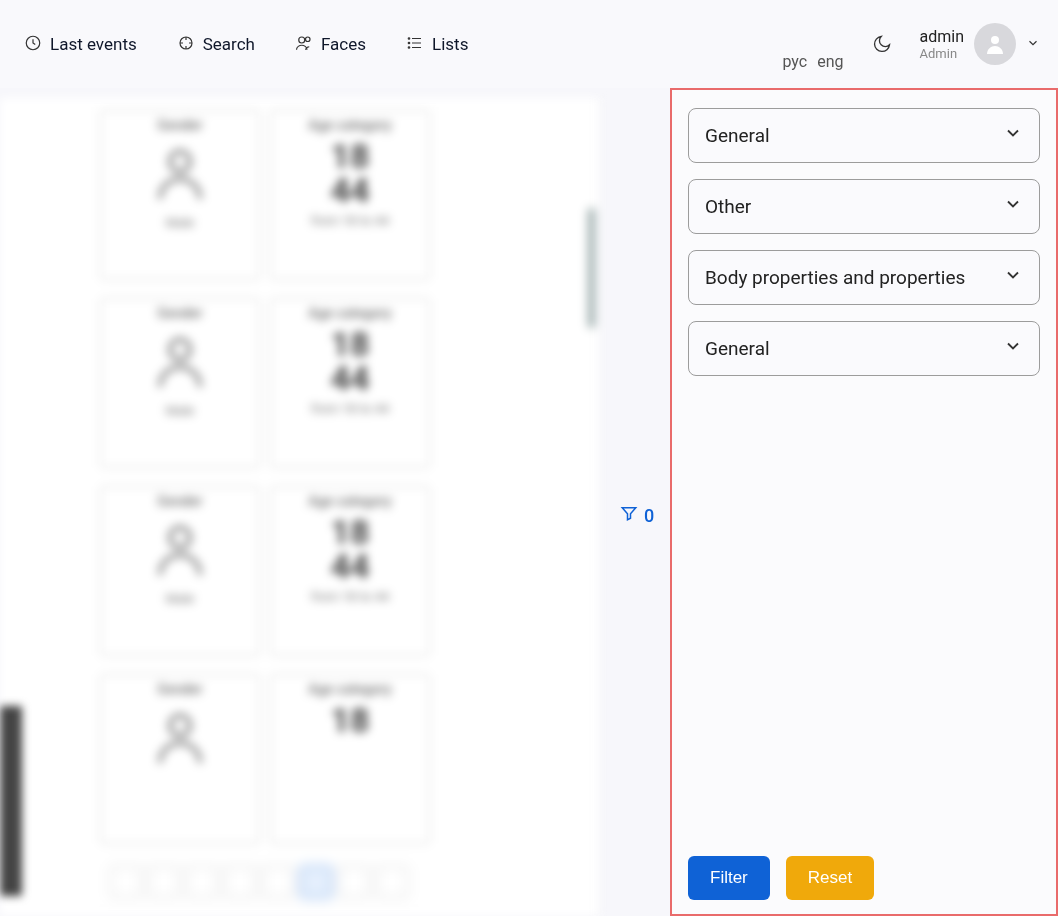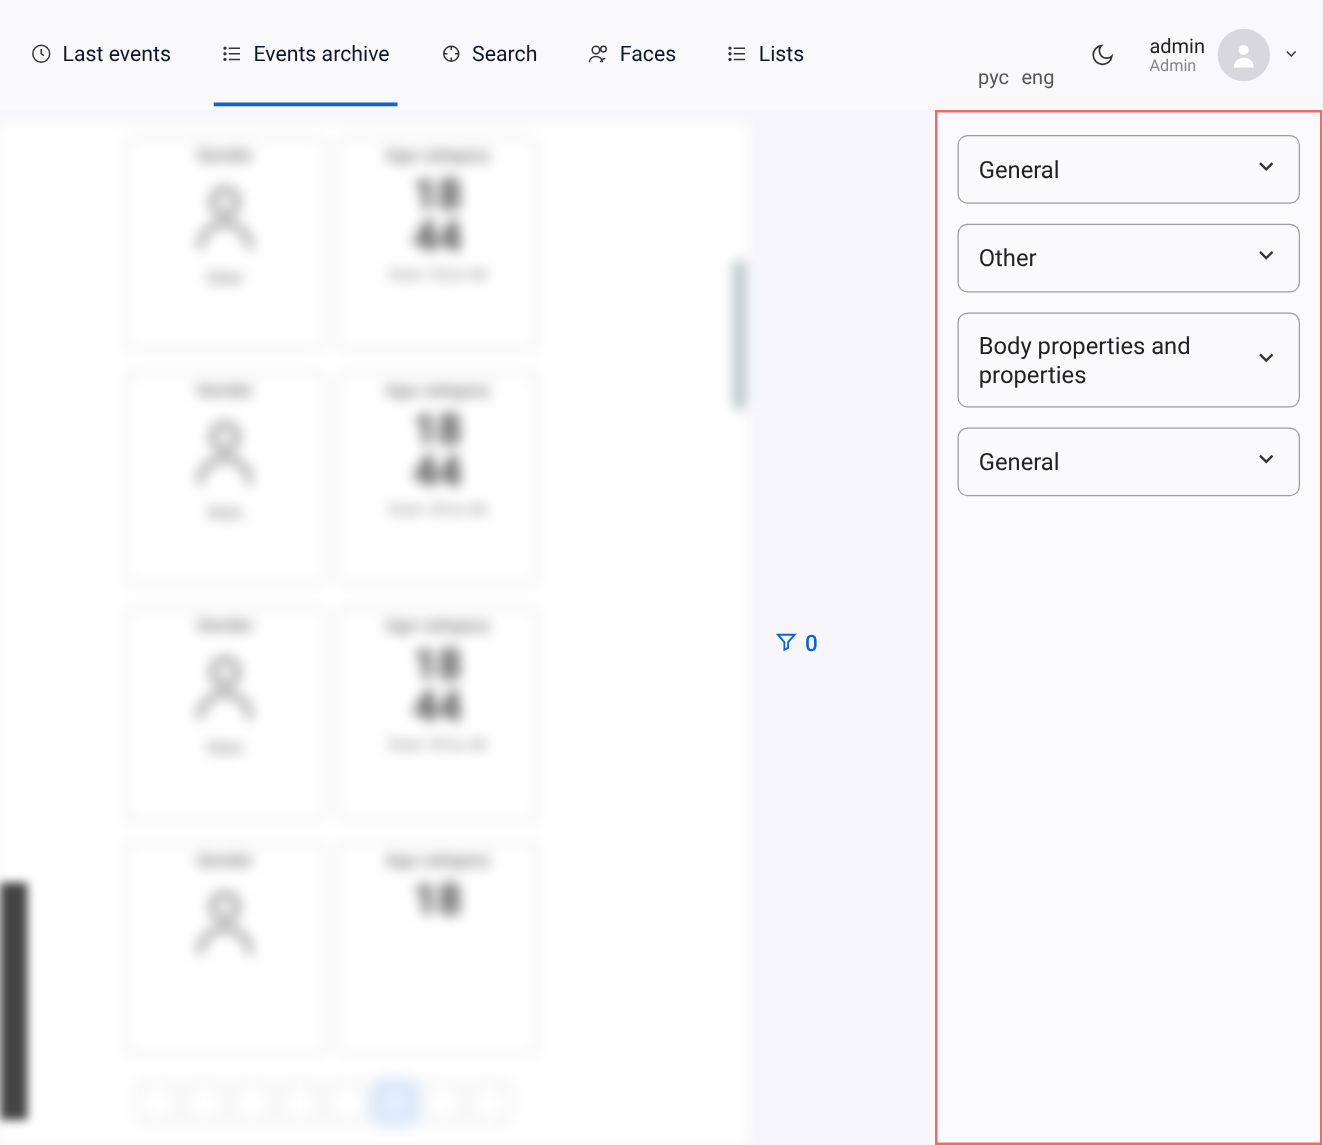--- a/index.html
+++ b/index.html
@@ -50,21 +50,21 @@
   .user-name { font-size:16px; color:#222; }
   .user-role { font-size:13px; color:#888; }
   .avatar { width:42px; height:42px; border-radius:50%; background:#d8d8dc; display:flex; align-items:center; justify-content:center;}
   .avatar svg { width:24px; height:24px; fill:#fff; }
   .user-chevron svg { width:14px; height:14px; stroke:#333; fill:none; stroke-width:2; }
 
   
   .main { display:flex; height: calc(100% - 88px); }
   .left { position:relative; flex:1; overflow:hidden; padding-top:10px;}
   .right {
-    width: 310px;
+    width: 388px;
     border: 2px solid #e96b6b;
     background:#fbfbfd;
     display:flex;
     flex-direction:column;
     padding: 18px 16px 14px 16px;
   }
 
   
   .blurbox {
     position:absolute; top:10px; left:0; width:600px; bottom:0;
@@ -141,31 +141,20 @@
   <div class="nav-item">
     <span class="nav-icon">
       <svg viewBox="0 0 24 24">
           <circle cx="12" cy="12" r="9"></circle>
           <path d="M12 7v5l3 2"></path>
         </svg>
     </span>
     <span>Last events</span>
   </div>
 
-  <div class="nav-item active">
-    <span class="nav-icon">
-      <svg viewBox="0 0 24 24">
-          <path d="M8 6h12M8 12h12M8 18h12"></path>
-          <circle cx="4" cy="6" r="1"></circle>
-          <circle cx="4" cy="12" r="1"></circle>
-          <circle cx="4" cy="18" r="1"></circle>
-        </svg>
-    </span>
-    <span>Events archive</span>
-  </div>
 
   <div class="nav-item">
     <span class="nav-icon">
       <svg viewBox="0 0 24 24">
           <circle cx="12" cy="12" r="8"></circle>
           <path d="M12 4v4M12 16v4M4 12h4M16 12h4"></path>
         </svg>
     </span>
     <span>Search</span>
   </div>
@@ -350,14 +339,18 @@
 
       <div class="acc-item">
         <span>General</span>
         <span><svg viewBox="0 0 24 24">
               <path d="M6 9l6 6 6-6"></path>
             </svg></span>
       </div>
 
 
     </div>
+    <div class="right-footer">
+      <button class="btn btn-primary">Filter</button>
+      <button class="btn btn-warn">Reset</button>
+    </div>
   </div>
 </div>
 
 </body></html>

